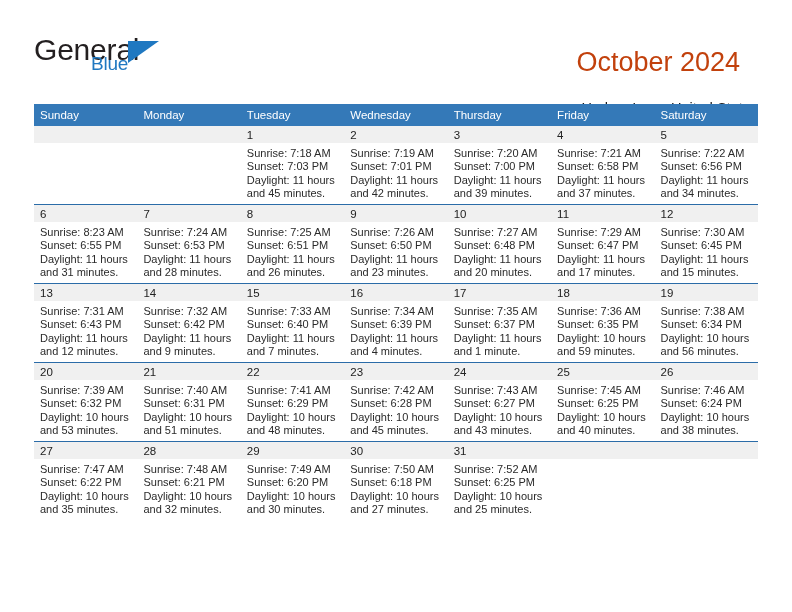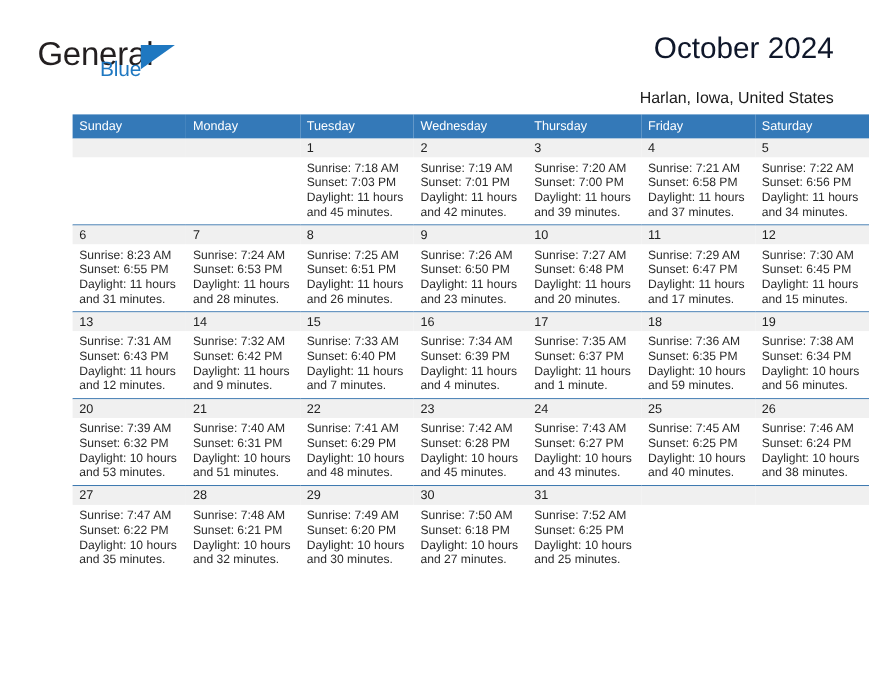--- a/index.html
+++ b/index.html
@@ -65,43 +65,42 @@
   }
 
   .title-block {
     position: absolute;
     right: 0;
     top: 0;
     text-align: right;
   }
   .cal-title {
     font-size: 27px;
-    color: #0f172a;
+    color: #c2410c;
     line-height: 32px;
     white-space: nowrap;
     font-weight: normal;
-    margin: 0;
+    margin: 18px;
   }
   .cal-subtitle {
     font-size: 14.5px;
     color: #1a1a1a;
     line-height: 20px;
     margin-top: 20px;
     white-space: nowrap;
   }
 
   
   .calendar {
     position: absolute;
     left: 34px;
     top: 104px;
     width: 724px;
     border-collapse: collapse;
     table-layout: fixed;
-    margin-left: 32px;
   }
   .calendar th {
     background: #3479b8;
     color: #ffffff;
     font-size: 11.5px;
     font-weight: normal;
     text-align: left;
     padding: 5px 0 5px 6px;
     height: 11px;
     border: none;

